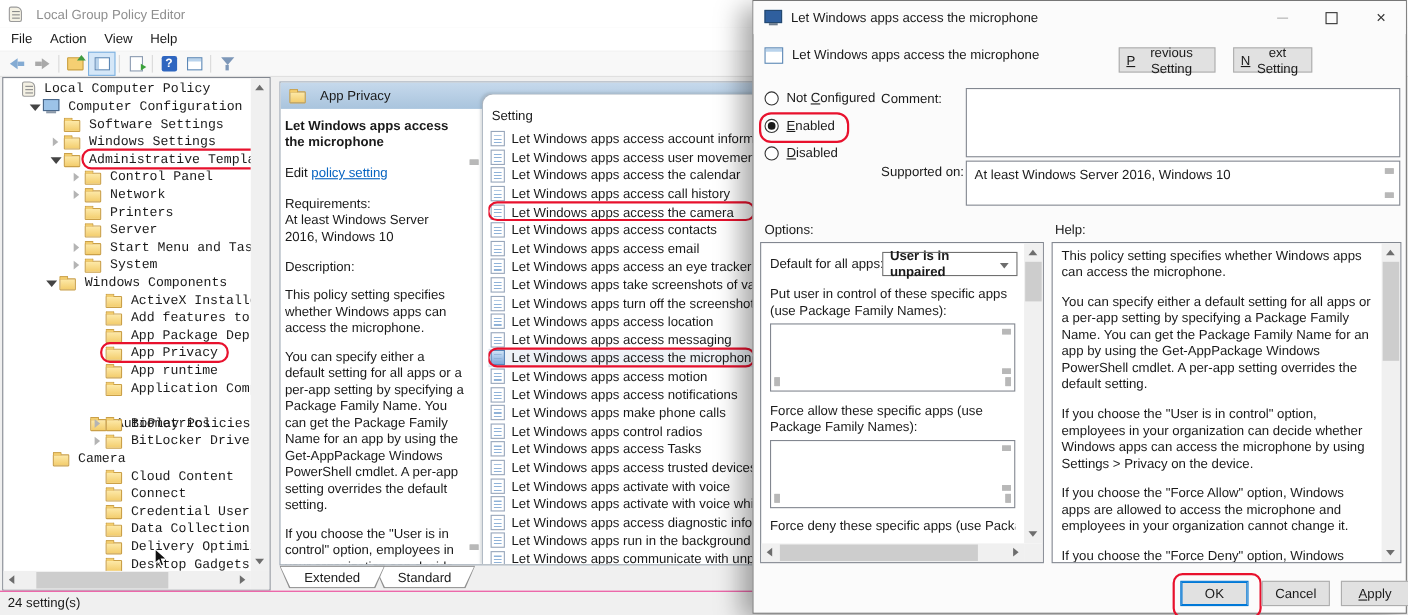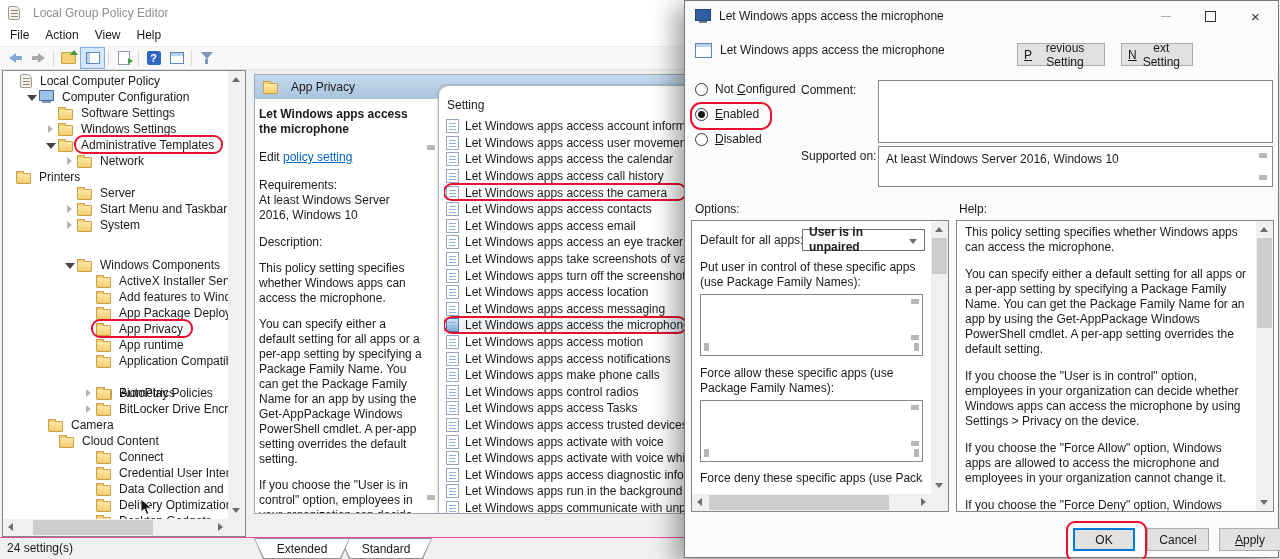--- a/index.html
+++ b/index.html
@@ -24,21 +24,21 @@
   .tb-show-tree::before{content:'';width:12px;height:10px;background:#fff;border:1px solid #5b87b5;box-shadow:inset 3px 0 0 #b9d3ec;}
   .tb-export-list::before{content:'';width:10px;height:12px;background:#fff;border:1px solid #8a9ab0;}
   .tb-export-list::after{content:'';position:absolute;right:2px;bottom:4px;border-left:5px solid #3aa13a;border-top:3px solid transparent;border-bottom:3px solid transparent;}
   .tb-help::before{content:'?';width:14px;height:14px;background:#2f66c0;color:#fff;font-weight:bold;font-size:11px;line-height:14px;text-align:center;border-radius:2px;}
   .tb-new-window::before{content:'';width:12px;height:10px;background:#fff;border:1px solid #5b87b5;box-shadow:inset 0 3px 0 #b9d3ec;}
   .tb-filter{flex-direction:column;}
   .tb-filter::before{content:'';border-top:7px solid #7d97b8;border-left:6px solid transparent;border-right:6px solid transparent;}
   .tb-filter::after{content:'';width:3px;height:5px;background:#7d97b8;}
   
   .treepanel{position:absolute;left:2px;top:70px;width:244px;height:467px;background:#fff;border:1px solid #828790;box-sizing:border-box;overflow:hidden;}
-  .treerows{position:absolute;left:0;top:2px;right:17px;bottom:17px;overflow:hidden;}
+  .treerows{position:absolute;left:0;top:2px;right:17px;bottom:17px;overflow:hidden;font-family:Liberation Mono, monospace;}
   .trow{height:16px;display:flex;align-items:center;white-space:nowrap;}
   .expander{width:11px;height:16px;position:relative;flex:none;}
   .expander.closed::before{content:'';position:absolute;left:3px;top:4px;border-left:5px solid #b4b4b4;border-top:4px solid transparent;border-bottom:4px solid transparent;}
   .expander.open::before{content:'';position:absolute;left:1px;top:6px;border-top:6px solid #444;border-left:5px solid transparent;border-right:5px solid transparent;}
   .rwrap{display:inline-flex;align-items:center;position:relative;}
   .ticon{flex:none;margin:0 5px 0 2px;position:relative;}
   .ticon.folder{width:15px;height:11px;background:linear-gradient(#fde9a8,#f3cd6d);border:1px solid #caa048;border-radius:1px;margin-top:2px;box-sizing:border-box;}
   .ticon.folder::before{content:'';position:absolute;top:-3px;left:-1px;width:6px;height:2px;background:#f3cd6d;border:1px solid #caa048;border-bottom:none;border-radius:1px 1px 0 0;}
   .ticon.policy{width:12px;height:14px;background:#f4f1e4;border:1px solid #9a9a9a;border-radius:2px 5px 2px 2px;box-sizing:border-box;}
   .ticon.policy::before{content:'';position:absolute;left:2px;top:3px;width:7px;height:1px;background:#8a8a8a;box-shadow:0 3px 0 #8a8a8a,0 6px 0 #8a8a8a;}
@@ -77,21 +77,21 @@
   .listpanel{position:absolute;left:183px;top:10px;width:253px;bottom:0;background:#fff;border:1px solid #aab4bf;border-right:none;border-bottom:none;border-radius:10px 0 0 0;box-sizing:border-box;z-index:2;box-shadow:-1px -1px 2px rgba(120,130,140,.25);overflow:hidden;}
   .colhead{position:absolute;left:8px;top:12px;}
   .srows{position:absolute;left:5px;top:32px;right:2px;bottom:0;overflow:hidden;}
   .srow{height:16.6px;display:flex;align-items:center;white-space:nowrap;position:relative;padding-left:2px;}
   .srow.sel{background:#eef2f7;box-shadow:inset 0 0 0 1px #d4dde8;}
   .srow.hl::after{content:'';position:absolute;left:-1px;right:2px;top:-1px;bottom:0;border:2px solid #e8112d;border-radius:9px;pointer-events:none;}
   .sicon{flex:none;width:13px;height:14px;margin-right:6px;background:#fff;border:1px solid #97a6bb;position:relative;box-sizing:border-box;}
   .sicon::before{content:'';position:absolute;left:2px;right:2px;top:3px;height:8px;background:repeating-linear-gradient(180deg,#8fb2d8 0 1px,transparent 1px 3px);}
   .sicon.blue{background:linear-gradient(#cfe3f7,#7fa9dc);border-color:#4a7ab0;}
   
-  .tabshape{position:absolute;top:538px;height:21px;}
+  .tabshape{position:absolute;top:514px;height:21px;}
   .tabouter{position:absolute;inset:0;background:#8f8f8f;clip-path:polygon(0 0,100% 0,calc(100% - 9px) 100%,9px 100%);}
   .tabinner{position:absolute;inset:1px;background:#fff;clip-path:polygon(0 0,100% 0,calc(100% - 9px) 100%,9px 100%);display:flex;align-items:center;justify-content:center;}
   
   .statusbar{position:absolute;left:0;top:537px;right:0;height:22px;background:#f0f0f0;border-top:1px solid #ec4899;line-height:21px;padding-left:7px;}
   
   .cursor{position:absolute;left:140px;top:498px;z-index:3;}
   
   #dialog{position:absolute;left:684px;top:0;width:595px;height:558px;background:#fbfbfb;border:1px solid #767676;box-sizing:border-box;box-shadow:-10px 6px 22px rgba(0,0,0,.35);z-index:10;}
   .dtitlebar{position:absolute;left:0;top:0;right:0;height:30px;background:#fbfbfb;display:flex;align-items:center;}
   .dappicon{width:16px;height:14px;margin-left:10px;position:relative;}
@@ -214,52 +214,59 @@
             <span class="expander open"></span>
             <span class="rwrap">
               <span class="ticon folder"></span>
               <span class="tlabel hl">Administrative Templates</span>
             </span>
           </div>
           <div class="trow" style="padding-left: 61px;">
             <span class="expander closed"></span>
             <span class="rwrap">
               <span class="ticon folder"></span>
-              <span class="tlabel">Network</span>
-            </span>
-          </div>
-          <div class="trow" style="">
-            <span class="expander none"></span>
-            <span class="rwrap">
-              <span class="ticon folder"></span>
-              <span class="tlabel">Printers</span>
-            </span>
-          </div>
-          <div class="trow" style="padding-left: 61px;">
-            <span class="expander none"></span>
-            <span class="rwrap">
-              <span class="ticon folder"></span>
-              <span class="tlabel">Server</span>
+              <span class="tlabel">Control Panel</span>
             </span>
           </div>
           <div class="trow" style="padding-left: 61px;">
             <span class="expander closed"></span>
             <span class="rwrap">
               <span class="ticon folder"></span>
-              <span class="tlabel">Start Menu and Taskbar</span>
+              <span class="tlabel">Network</span>
+            </span>
+          </div>
+          <div class="trow" style="padding-left: 61px;">
+            <span class="expander none"></span>
+            <span class="rwrap">
+              <span class="ticon folder"></span>
+              <span class="tlabel">Printers</span>
+            </span>
+          </div>
+          <div class="trow" style="padding-left: 61px;">
+            <span class="expander none"></span>
+            <span class="rwrap">
+              <span class="ticon folder"></span>
+              <span class="tlabel">Server</span>
             </span>
           </div>
           <div class="trow" style="padding-left: 61px;">
             <span class="expander closed"></span>
             <span class="rwrap">
               <span class="ticon folder"></span>
+              <span class="tlabel">Start Menu and Taskbar</span>
+            </span>
+          </div>
+          <div class="trow" style="padding-left: 61px;">
+            <span class="expander closed"></span>
+            <span class="rwrap">
+              <span class="ticon folder"></span>
               <span class="tlabel">System</span>
             </span>
           </div>
-          <div class="trow" style="padding-left: 61px; margin-top: 24px;">
+          <div class="trow" style="padding-left: 38px;">
             <span class="expander open"></span>
             <span class="rwrap">
               <span class="ticon folder"></span>
               <span class="tlabel">Windows Components</span>
             </span>
           </div>
           <div class="trow" style="padding-left: 80px;">
             <span class="expander none"></span>
             <span class="rwrap">
               <span class="ticon folder"></span>
@@ -322,21 +329,21 @@
               <span class="tlabel">BitLocker Drive Encryption</span>
             </span>
           </div>
           <div class="trow" style="padding-left: 32px; text-align: center;">
             <span class="expander none"></span>
             <span class="rwrap">
               <span class="ticon folder"></span>
               <span class="tlabel">Camera</span>
             </span>
           </div>
-          <div class="trow" style="padding-left: 43px;">
+          <div class="trow" style="padding-left: 80px;">
             <span class="expander none"></span>
             <span class="rwrap">
               <span class="ticon folder"></span>
               <span class="tlabel">Cloud Content</span>
             </span>
           </div>
           <div class="trow" style="padding-left: 80px;">
             <span class="expander none"></span>
             <span class="rwrap">
               <span class="ticon folder"></span>

